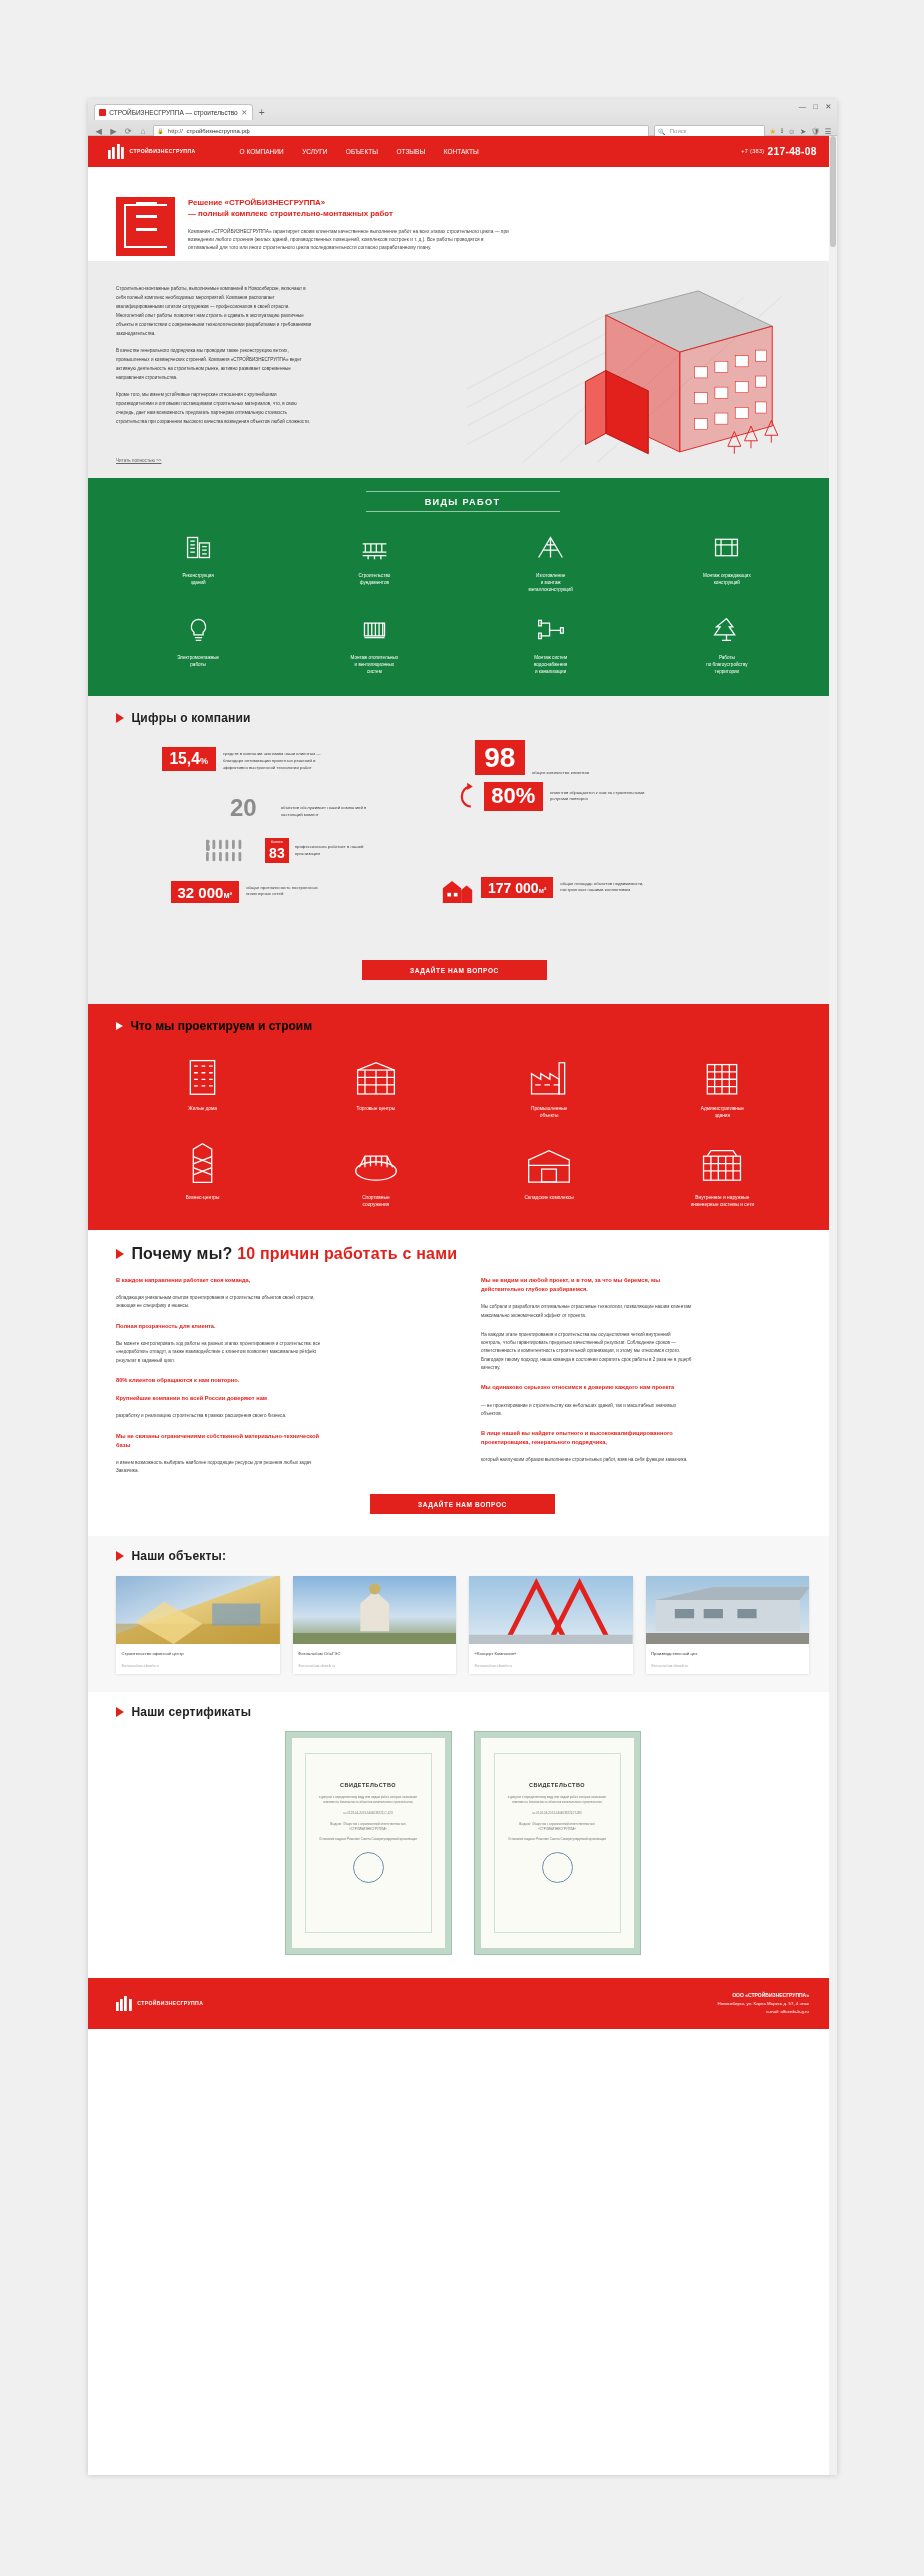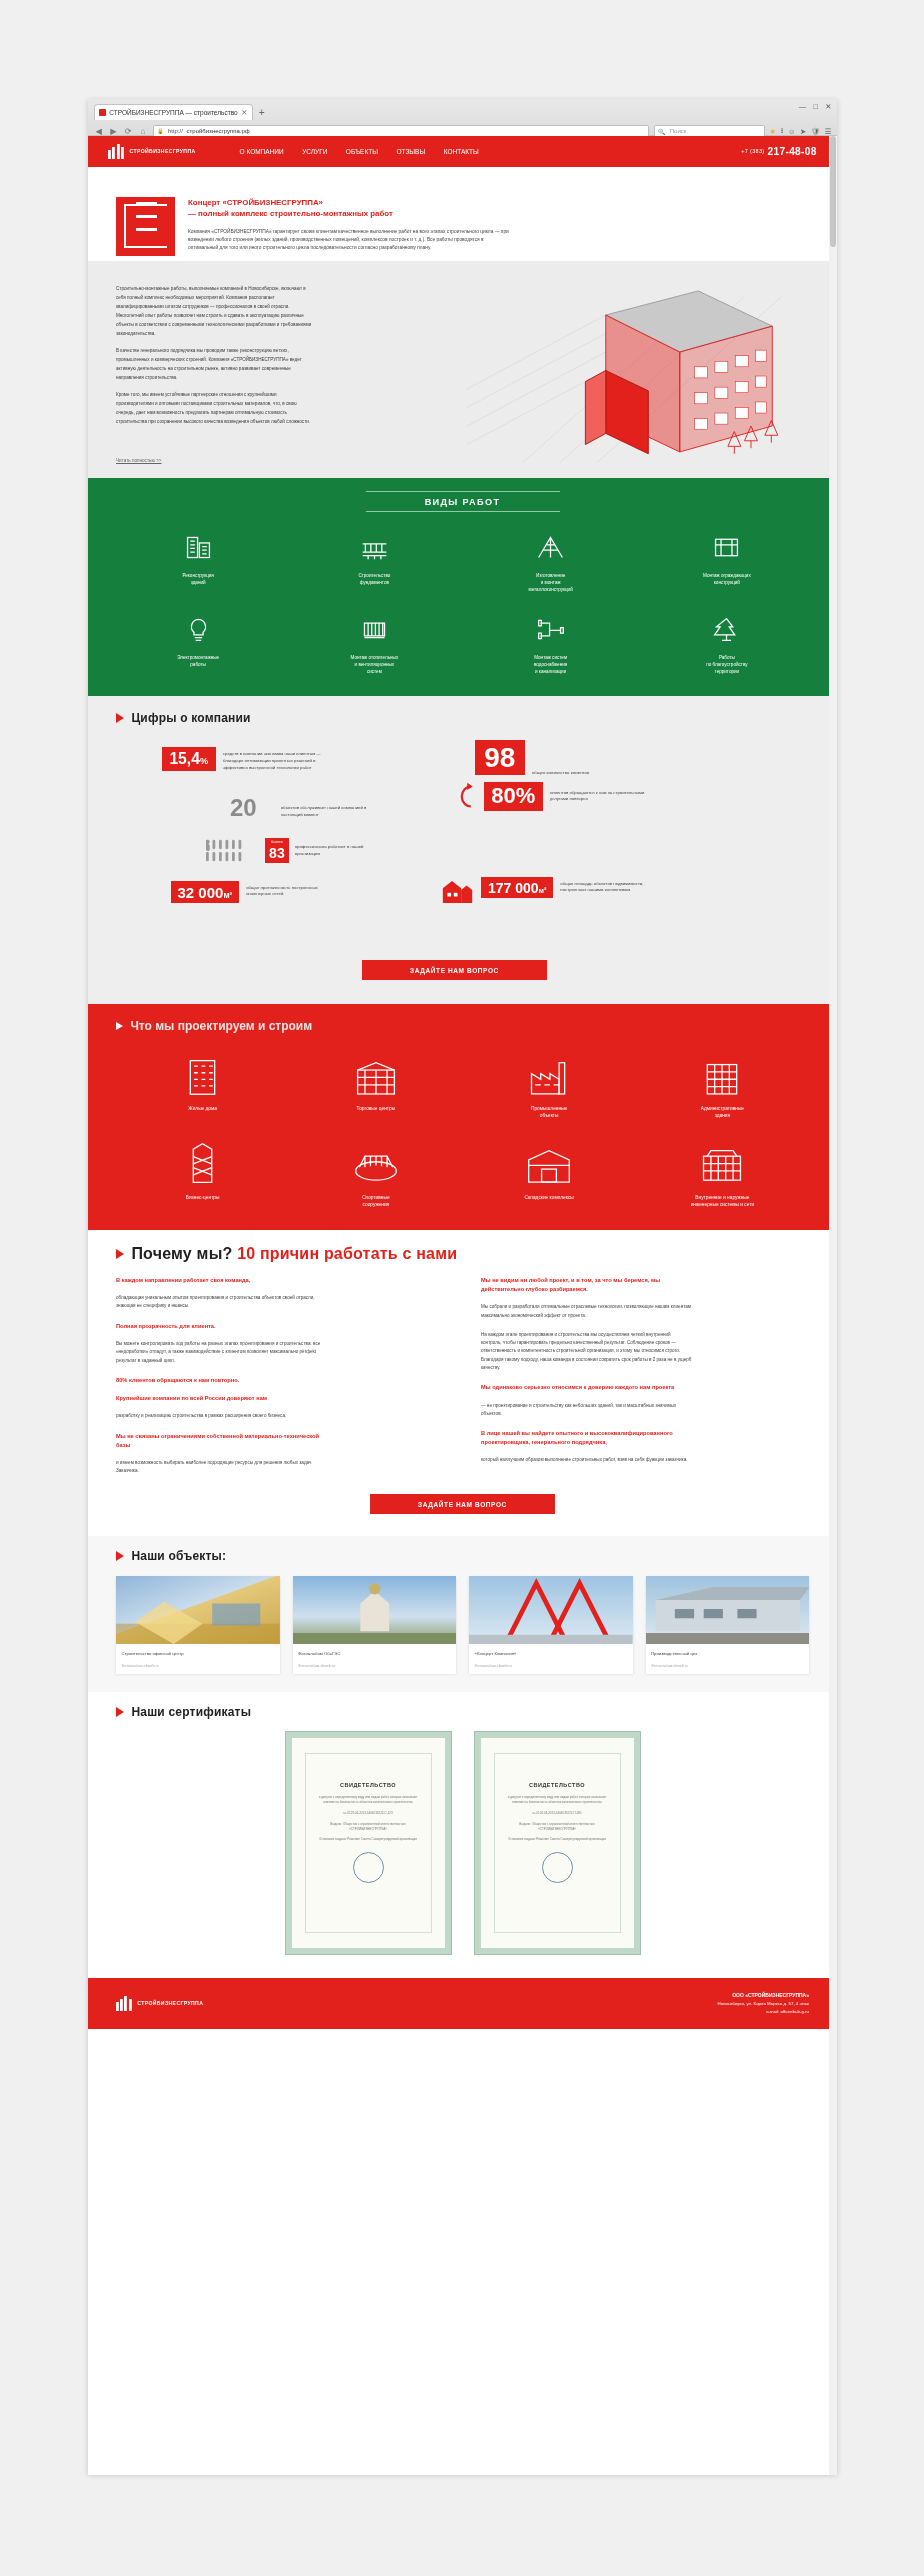--- a/index.html
+++ b/index.html
@@ -85,21 +85,21 @@
     border-top: 5.5px solid transparent;
     border-bottom: 5.5px solid transparent;
   }
   .arrow-white {
     width: 0; height: 0;
     border-left: 7.4px solid #fff;
     border-top: 4.6px solid transparent;
     border-bottom: 4.6px solid transparent;
   }
   h2.t { font-size: 12px; color: #222; font-weight: bold; letter-spacing: 0.2px;}
-  h2.tw { font-size: 12px; color: #e5e5e5; font-weight: bold; }
+  h2.tw { font-size: 12px; color: #000000; font-weight: bold; }
   
   .hero { padding: 16.6px 28px 5.5px 28px; }
   .hero-top { display: flex; gap: 13px; margin-top: 13px; }
   .hero-badge {
     width: 59px; height: 59px; background: #e2211c; flex: none;
     position: relative; overflow: hidden;
   }
   .hero-badge:before {
     content: ""; position: absolute; left: 8.3px; top: 7.4px; right: 8.3px; bottom: 7.4px;
     border: 2.8px solid #fff;
@@ -251,21 +251,21 @@
         <small>+7 (383)</small>
         <span>217-48-08</span>
       </div>
     </div>
 
     <div class="hero">
       <div class="hero-top">
         <div class="hero-badge"></div>
         <div>
           <div class="hero-headline">
-            <b>Концерт «СТРОЙБИЗНЕСГРУППА»</b>
+            <b>Решение «СТРОЙБИЗНЕСГРУППА»</b>
             <b>— полный комплекс строительно-монтажных работ</b>
           </div>
           <div class="hero-para">Компания «СТРОЙБИЗНЕСГРУППА» гарантирует своим клиентам качественное выполнение работ на всех этапах строительного цикла — при возведении любого строения (жилых зданий, производственных помещений, комплексов построек и т. д.). Все работы проводятся в оптимальный для того или иного строительного цикла последовательности согласно разработанному плану.</div>
         </div>
       </div>
     </div>
 
     <div class="about">
       <div class="about-text">
         <p>Строительно-монтажные работы, выполняемые компанией в Новосибирске, включают в себя полный комплекс необходимых мероприятий. Компания располагает квалифицированными штатом сотрудников — профессионалов в своей отрасли. Многолетний опыт работы позволяет нам строить и сдавать в эксплуатацию различные объекты в соответствии с современными технологическими разработками и требованиями законодательства.</p>

